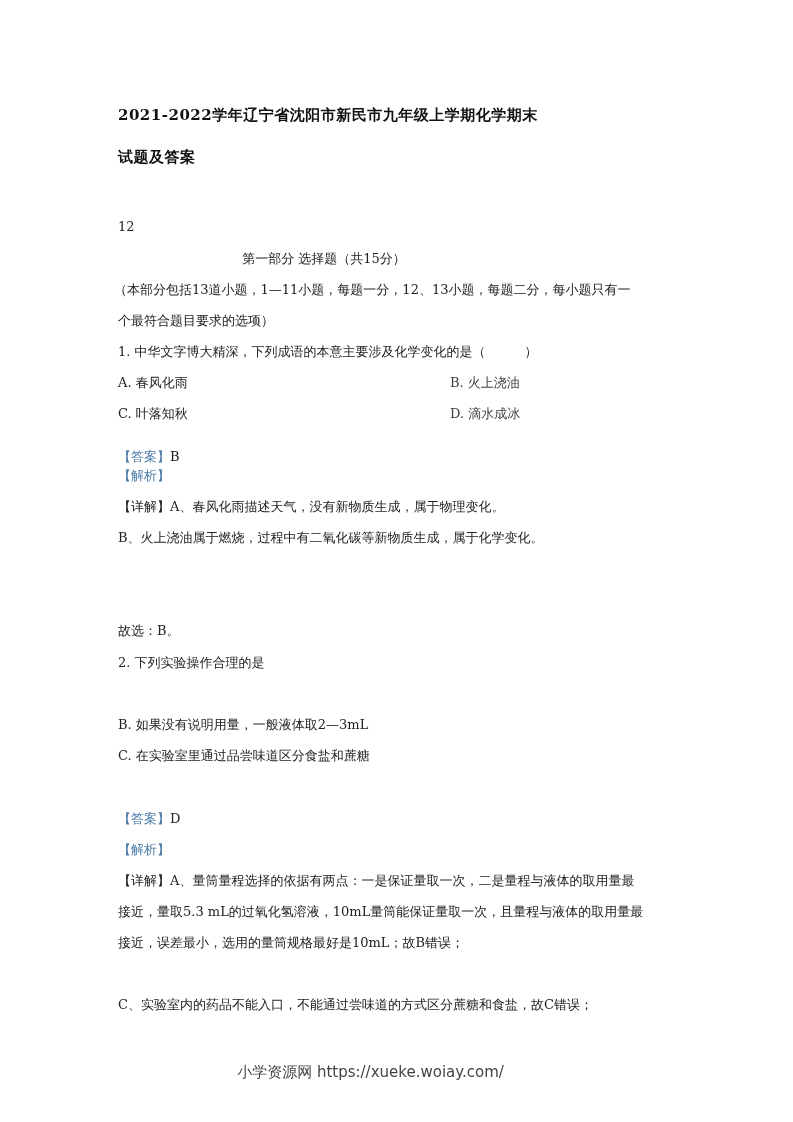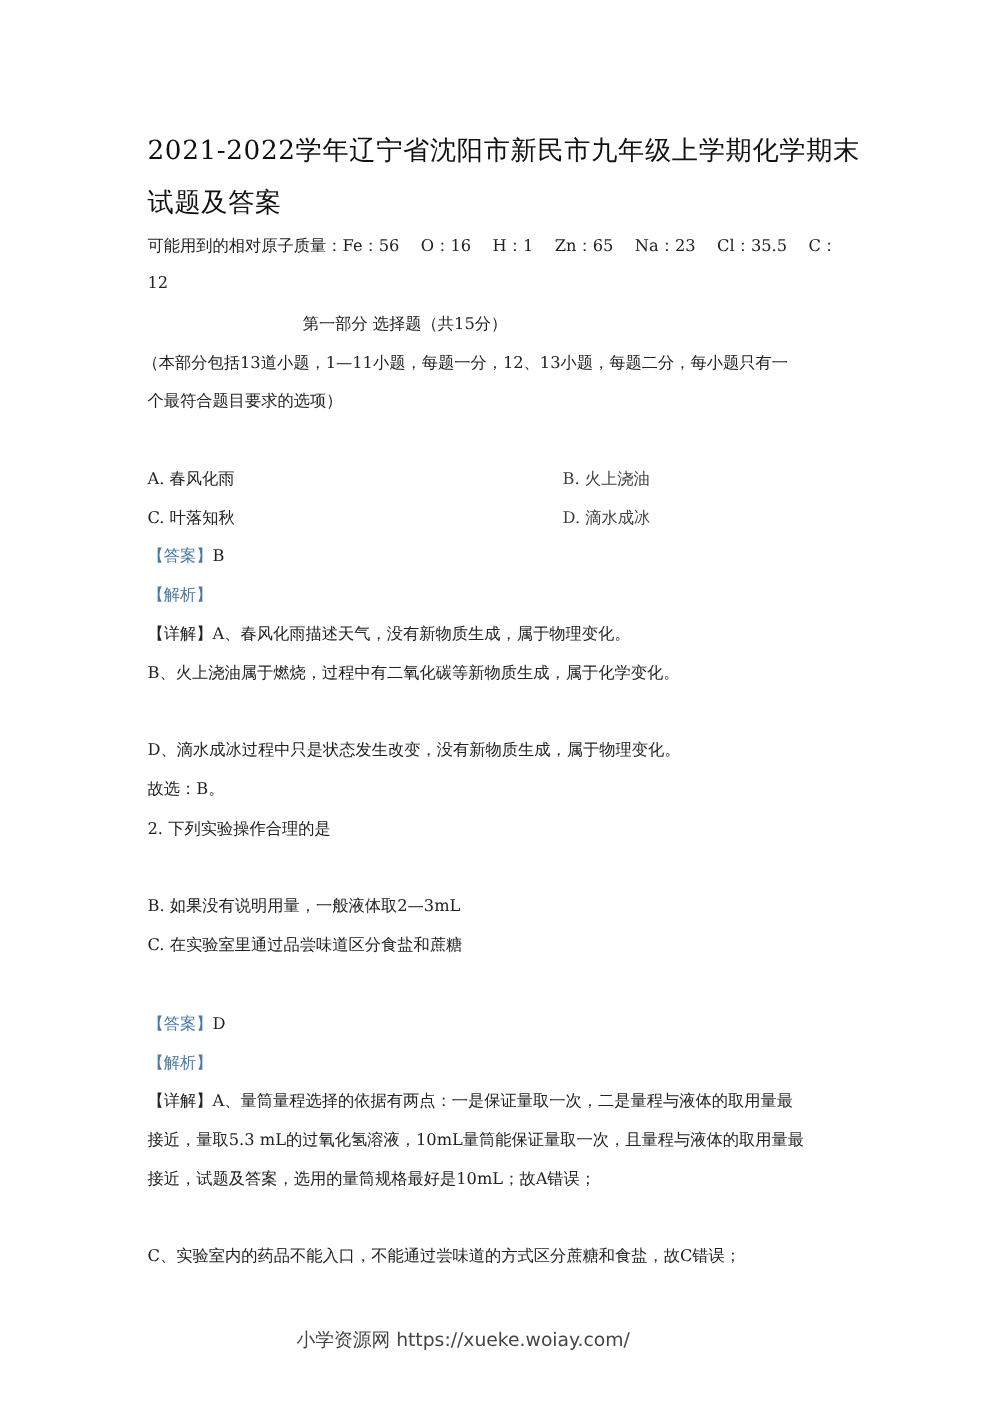--- a/index.html
+++ b/index.html
@@ -1,66 +1,65 @@
 <!DOCTYPE html>
 <html><head>
   <meta charset="utf-8">
   <style>
     html, body { margin: 0; padding: 0; background: #ffffff; }
     body { width: 793px; height: 1122px; position: relative; overflow: hidden;
       font-family: "DejaVu Serif", "Liberation Serif", serif; color: #1a1a1a; }
     .page { position: absolute; left: 0; top: 0; width: 793px; height: 1122px; }
-    .title { position: absolute; left: 118px; font-size: 21px; font-weight: normal; letter-spacing: 0.5px; color: #111; white-space: nowrap; }
+    .title { position: absolute; left: 118px; font-size: 15px; font-weight: bold; letter-spacing: 0.5px; color: #111; white-space: nowrap; }
     .line { position: absolute; left: 118px; font-size: 13px; white-space: nowrap; color: #222; }
     .center { left: 0; width: 648px; text-align: center; }
     .optB { position: absolute; left: 450px; font-size: 13px; white-space: nowrap; color: #404040; }
     .tag { color: #4a7aa8; }
     .footer { position: absolute; left: 0; width: 741px; top: 1063px; text-align: center; font-family: "DejaVu Sans", "Liberation Sans", sans-serif; font-size: 15px; color: #444; }
   </style>
 </head>
 <body>
 
 <div class="page">
   <div class="title" style="top:106px">2021-2022学年辽宁省沈阳市新民市九年级上学期化学期末</div>
   <div class="title" style="top:148px">试题及答案</div>
 
-  <div class="line" style="top:188px">可能用到的相对原子质量：Fe：56　 O：16　 H：1　 Zn：65　 Na：23　 Cl：35.5　 C：</div>
   <div class="line" style="top:219px">12</div>
 
   <div class="line center" style="top:250px">第一部分 选择题（共15分）</div>
   <div class="line" style="top:281px; left:114px">（本部分包括13道小题，1—11小题，每题一分，12、13小题，每题二分，每小题只有一</div>
   <div class="line" style="top:312px">个最符合题目要求的选项）</div>
 
+  <div class="line" style="top:343px">1. 中华文字博大精深，下列成语的本意主要涉及化学变化的是（　　　）</div>
   <div class="line" style="top:374px">A. 春风化雨</div>
   <div class="optB" style="top:374px">B. 火上浇油</div>
   <div class="line" style="top:405px">C. 叶落知秋</div>
   <div class="optB" style="top:405px">D. 滴水成冰</div>
-  <div class="line" style="top:436px">
+  <div class="line" style="top:448px">
     <span class="tag">【答案】</span><span>B</span>
   </div>
   <div class="line" style="top:467px">
     <span class="tag">【解析】</span>
   </div>
   <div class="line" style="top:498px">
     <span>【详解】</span><span>A、春风化雨描述天气，没有新物质生成，属于物理变化。</span>
   </div>
   <div class="line" style="top:529px">B、火上浇油属于燃烧，过程中有二氧化碳等新物质生成，属于化学变化。</div>
-  <div class="line" style="top:591px">D、滴水成冰过程中只是状态发生改变，没有新物质生成，属于物理变化。</div>
   <div class="line" style="top:622px">故选：B。</div>
 
   <div class="line" style="top:654px">2. 下列实验操作合理的是</div>
   <div class="line" style="top:716px">B. 如果没有说明用量，一般液体取2—3mL</div>
   <div class="line" style="top:747px">C. 在实验室里通过品尝味道区分食盐和蔗糖</div>
   <div class="line" style="top:810px">
     <span class="tag">【答案】</span><span>D</span>
   </div>
   <div class="line" style="top:841px">
     <span class="tag">【解析】</span>
   </div>
   <div class="line" style="top:872px">
     <span>【详解】</span><span>A、量筒量程选择的依据有两点：一是保证量取一次，二是量程与液体的取用量最</span>
   </div>
   <div class="line" style="top:903px">接近，量取5.3 mL的过氧化氢溶液，10mL量筒能保证量取一次，且量程与液体的取用量最</div>
-  <div class="line" style="top:934px">接近，试题及答案，选用的量筒规格最好是10mL；故A错误；</div>
+  <div class="line" style="top:934px">接近，误差最小，选用的量筒规格最好是10mL；故B错误；</div>
   <div class="line" style="top:996px">C、实验室内的药品不能入口，不能通过尝味道的方式区分蔗糖和食盐，故C错误；</div>
 
   <div class="footer">小学资源网 https://xueke.woiay.com/</div>
 </div>
 
 </body></html>

